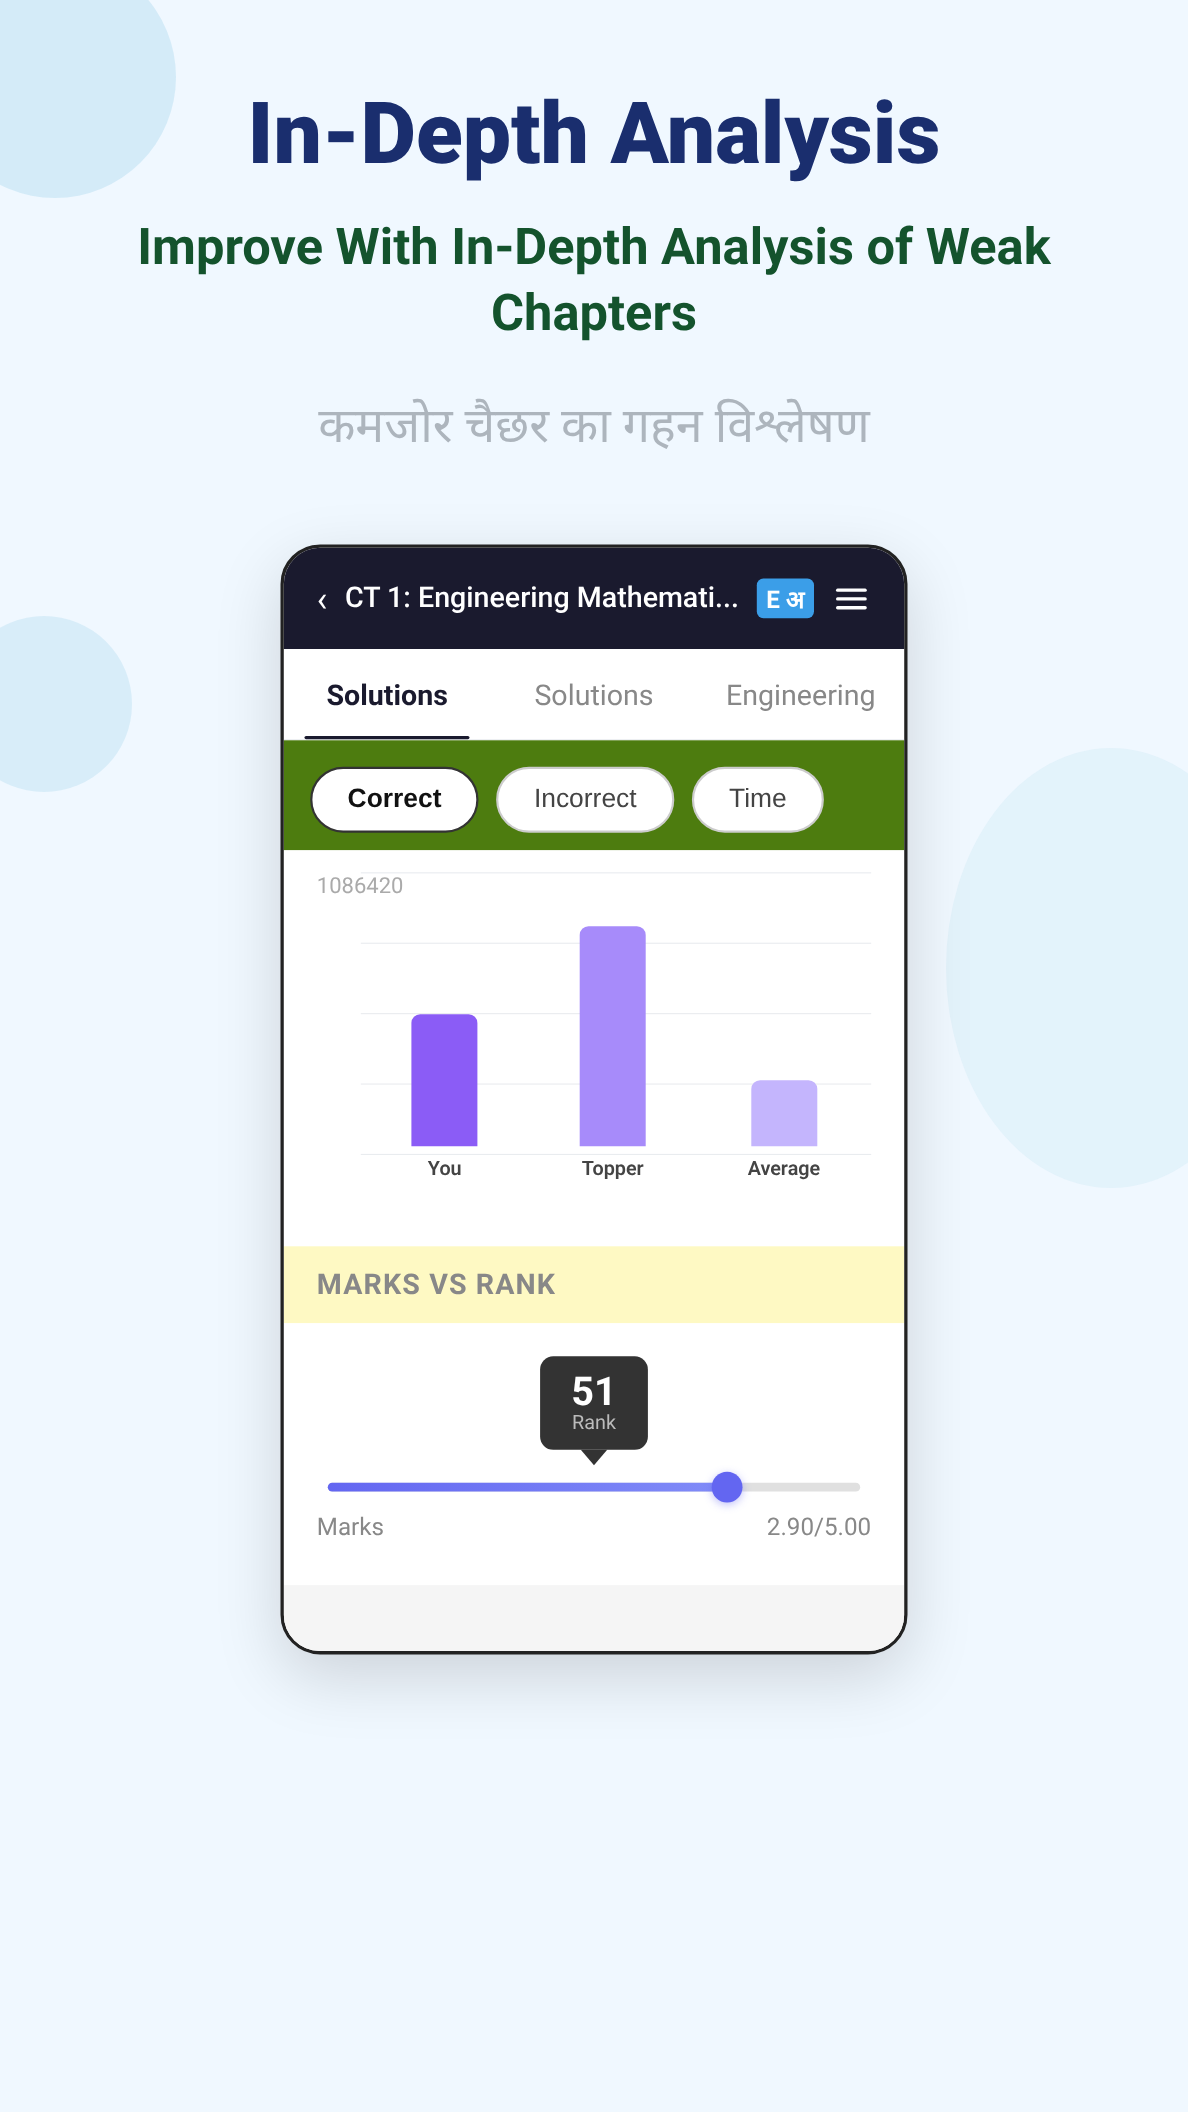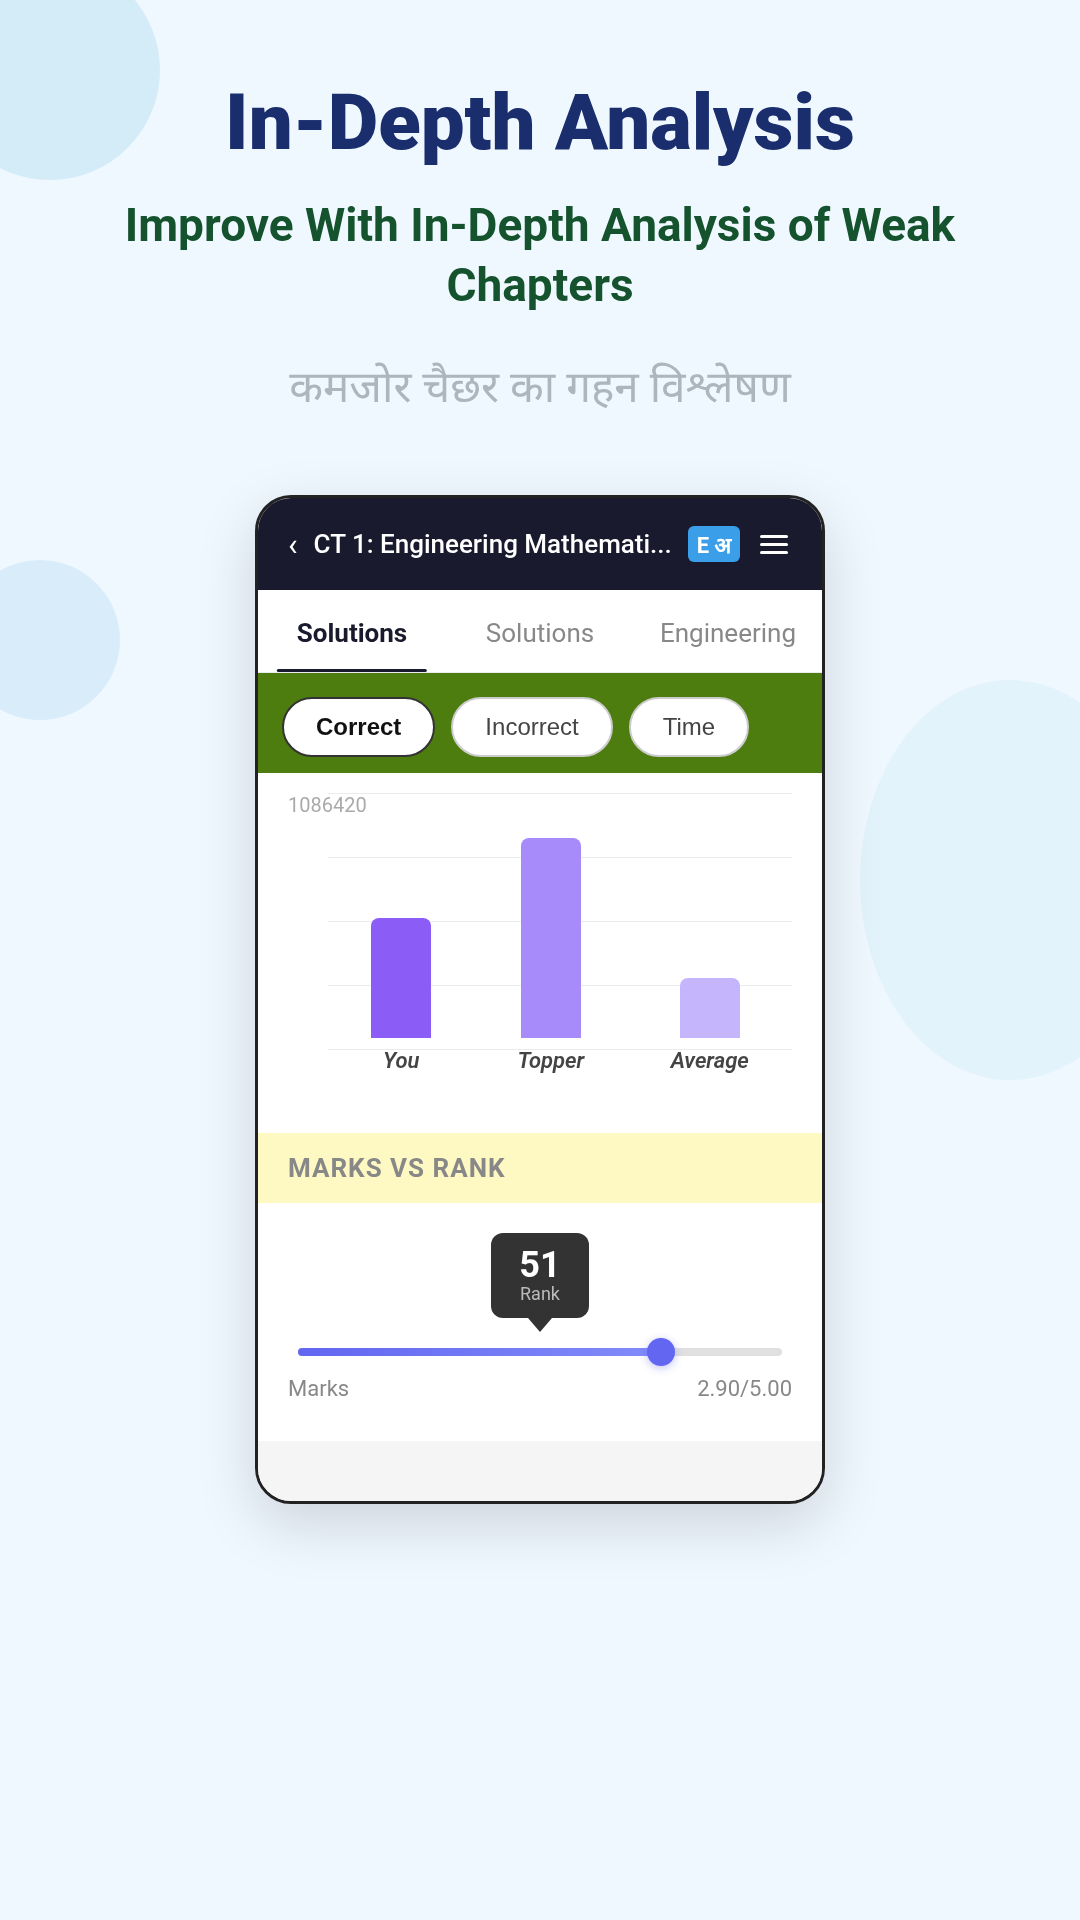--- a/index.html
+++ b/index.html
@@ -268,24 +268,23 @@
       background: #a78bfa;
       height: 200px;
     }
 
     .bar-average {
       background: #c4b5fd;
       height: 60px;
     }
 
     .bar-label {
-      font-size: 22px;
+      font-size: 18px;
       color: #444;
       font-weight: 600;
-      font-style: italic;
     }
 
     .section-title {
       background: #fef9c3;
       padding: 20px 30px;
       font-size: 26px;
       font-weight: 700;
       color: #888;
       letter-spacing: 1px;
     }

